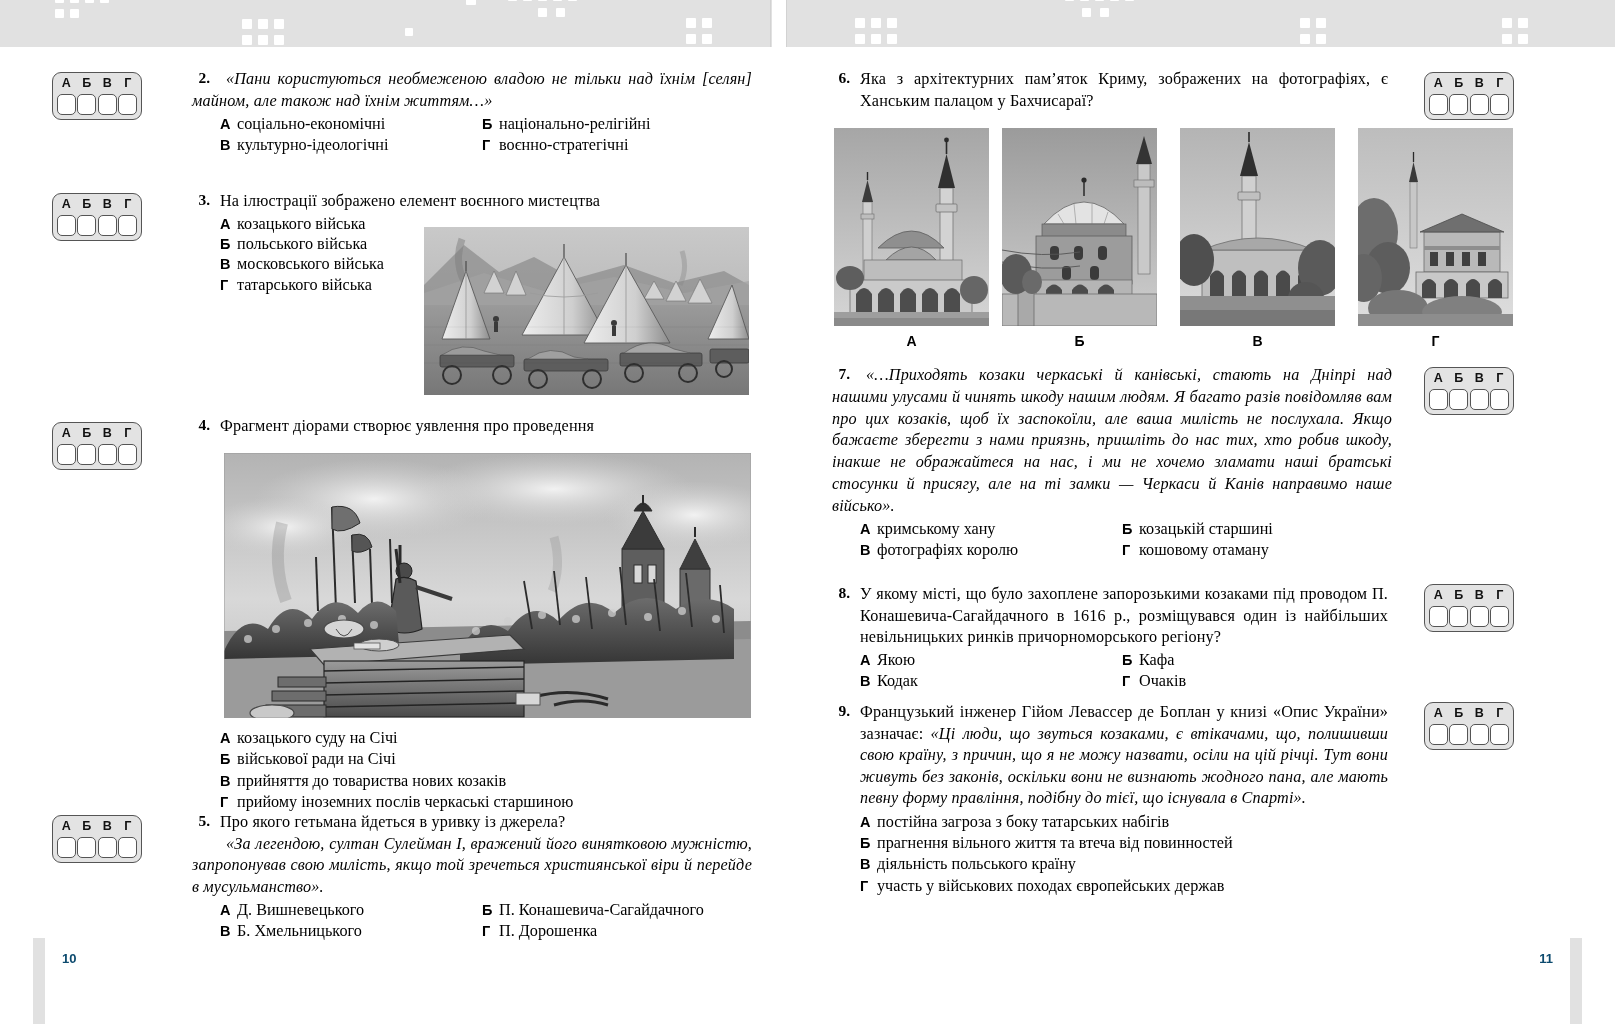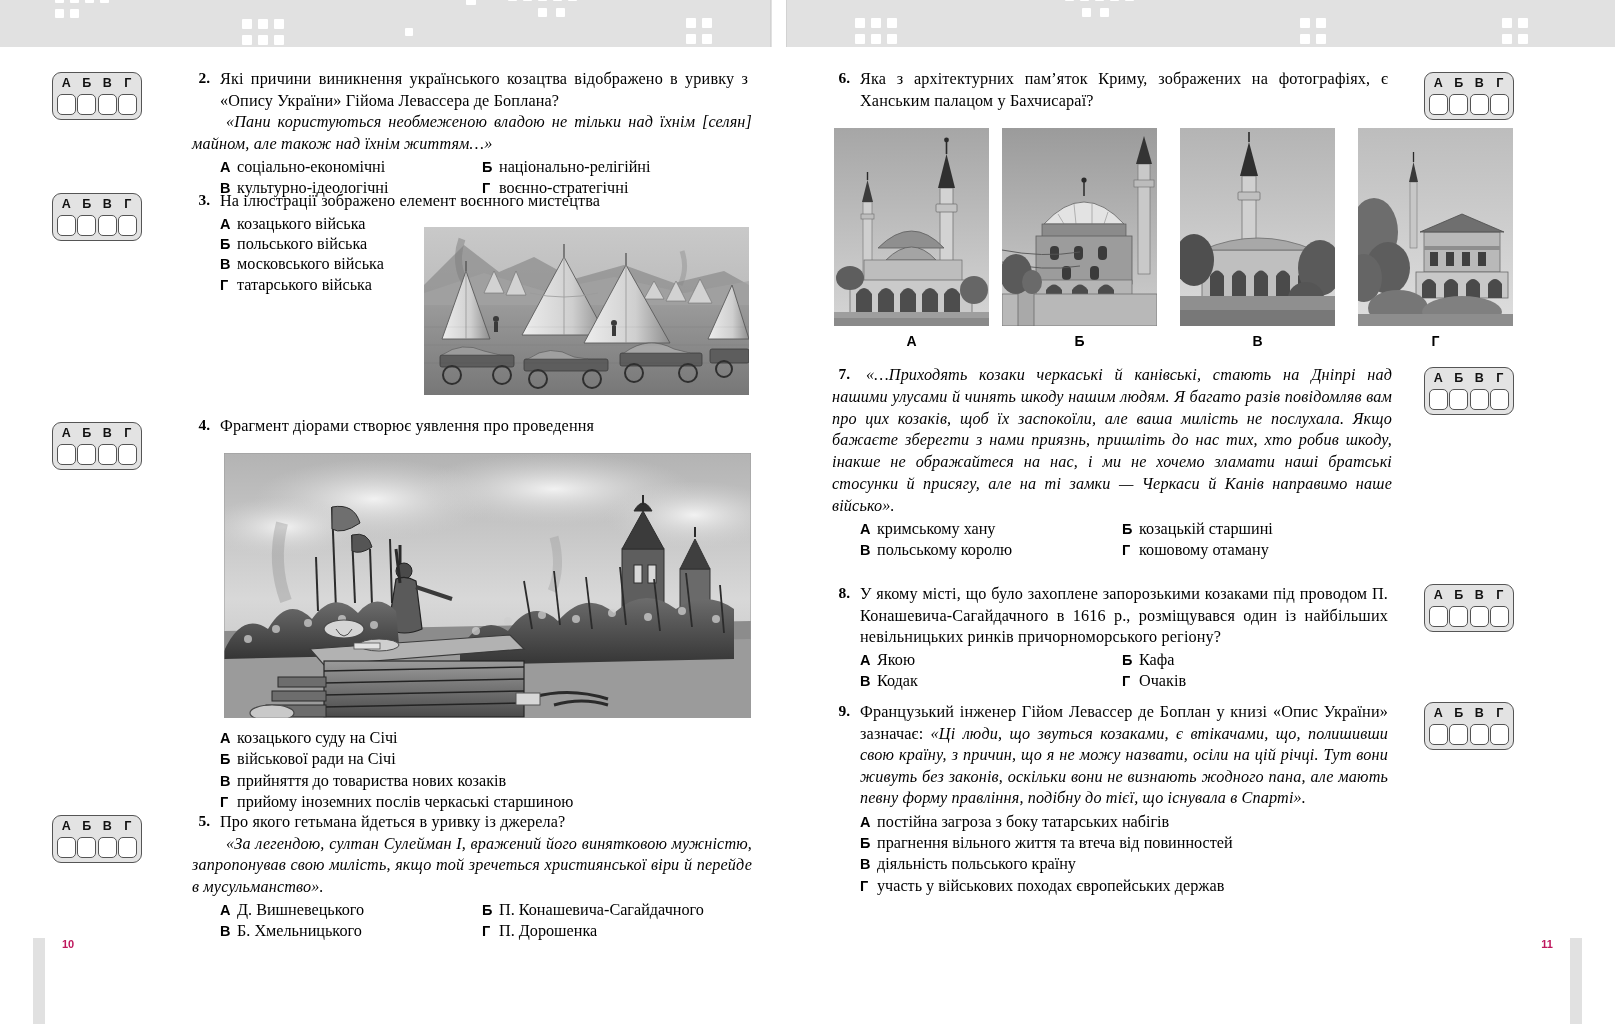--- a/index.html
+++ b/index.html
@@ -26,23 +26,23 @@
   .deco{position:absolute;background:#ffffff;border-radius:1px;}
 
   
   .edge-bar-left{
     position:absolute;left:33px;bottom:0;width:12px;height:86px;background:#e1e1e1;
   }
   .edge-bar-right{
     position:absolute;right:33px;bottom:0;width:12px;height:86px;background:#e1e1e1;
   }
   .folio{
-    position:absolute;bottom:74px;
+    position:absolute;bottom:58px;
     font-family:"Liberation Sans", sans-serif;
-    font-size:11px;font-weight:bold;color:#be185d;
+    font-size:13px;font-weight:bold;color:#0c4a6e;
   }
   .folio-left{left:62px;}
   .folio-right{right:62px;}
 
   
   .abox{
     position:absolute;
     width:90px;height:48px;
     background:#e3e3e3;
     border:1.6px solid #ararar;
@@ -306,21 +306,20 @@
       <i></i>
       <i></i>
       <i></i>
       <i></i>
     </div>
   </div>
 
   <div class="q" style="left:188px;top:69px;width:560px;">
     <div class="qnum">2.</div>
     <div class="qbody">
-      <div class="qtext">Які причини виникнення українського козацтва відображено в уривку з «Опису України» Гійома Левассера де Боплана?</div>
       <div class="quote" style="margin-left:-28px;width:560px;">«Пани користуються необмеженою владою не тільки над їхнім [селян] майном, але також над їхнім життям…»</div>
       <div class="opts2">
         <div class="col colA">
           <div class="opt">
             <b>А</b>
             <span>соціально-економічні</span>
           </div>
           <div class="opt">
             <b>В</b>
             <span>культурно-ідеологічні</span>
@@ -828,21 +827,21 @@
     <div class="qbody">
       <div class="quote" style="margin-left:-28px;width:560px;">«…Приходять козаки черкаські й канівські, стають на Дніпрі над нашими улусами й чинять шкоду нашим людям. Я багато разів повідомляв вам про цих козаків, щоб їх заспокоїли, але ваша милість не послухала. Якщо бажаєте зберегти з нами приязнь, пришліть до нас тих, хто робив шкоду, інакше не ображайтеся на нас, і ми не хочемо зламати наші братські стосунки й присягу, але на ті замки — Черкаси й Канів направимо наше військо».</div>
       <div class="opts2">
         <div class="col colA">
           <div class="opt">
             <b>А</b>
             <span>кримському хану</span>
           </div>
           <div class="opt">
             <b>В</b>
-            <span>польському королю</span>
+            <span>фотографіях королю</span>
           </div>
         </div>
         <div class="col">
           <div class="opt">
             <b>Б</b>
             <span>козацькій старшині</span>
           </div>
           <div class="opt">
             <b>Г</b>
             <span>кошовому отаману</span>

